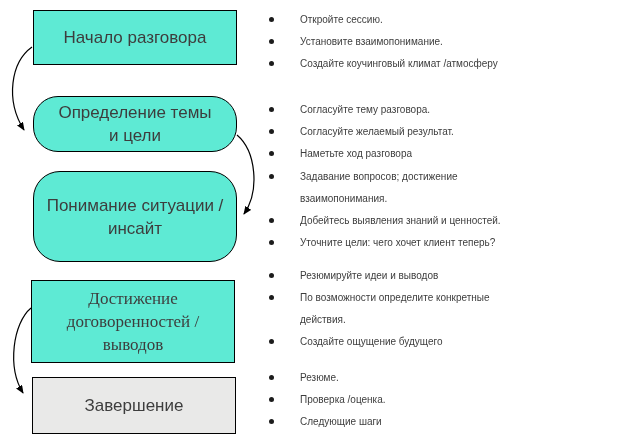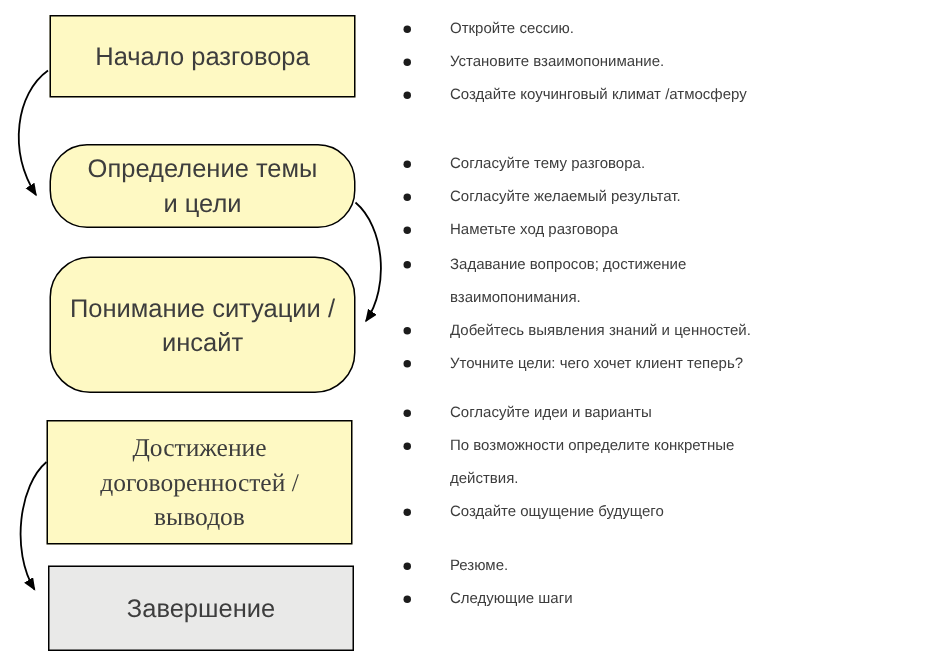--- a/index.html
+++ b/index.html
@@ -29,21 +29,21 @@
     fill: none;
     stroke: var(--arrow, #000000);
     stroke-width: 1.2px;
   }
   .stage-box {
     position: absolute;
     left: 33px;
     width: 204px;
     box-sizing: border-box;
     border: 1.6px solid var(--border, #000000);
-    background: #fef9c3;
+    background: #5eead4;
     display: flex;
     align-items: center;
     justify-content: center;
     text-align: center;
     white-space: pre-line;
     font-size: 17px;
     line-height: 23px;
     z-index: 2;
   }
   .stage-box.final {
@@ -150,37 +150,41 @@
     </div>
     <div class="bullet-item">
       <span class="bullet-dot"></span>
       <span class="bullet-text">Уточните цели: чего хочет клиент теперь?</span>
     </div>
   </div>
 
   <div class="bullet-group" style="top:265px;">
     <div class="bullet-item">
       <span class="bullet-dot"></span>
-      <span class="bullet-text">Согласуйте идеи и варианты</span>
+      <span class="bullet-text">Резюмируйте идеи и выводов</span>
     </div>
     <div class="bullet-item">
       <span class="bullet-dot"></span>
       <span class="bullet-text">По возможности определите конкретные
 действия.</span>
     </div>
     <div class="bullet-item">
       <span class="bullet-dot"></span>
       <span class="bullet-text">Создайте ощущение будущего</span>
     </div>
   </div>
 
   <div class="bullet-group" style="top:367px;">
     <div class="bullet-item">
       <span class="bullet-dot"></span>
       <span class="bullet-text">Резюме.</span>
     </div>
     <div class="bullet-item">
       <span class="bullet-dot"></span>
+      <span class="bullet-text">Проверка /оценка.</span>
+    </div>
+    <div class="bullet-item">
+      <span class="bullet-dot"></span>
       <span class="bullet-text">Следующие шаги</span>
     </div>
   </div>
 
 </div>
 
 </body></html>

